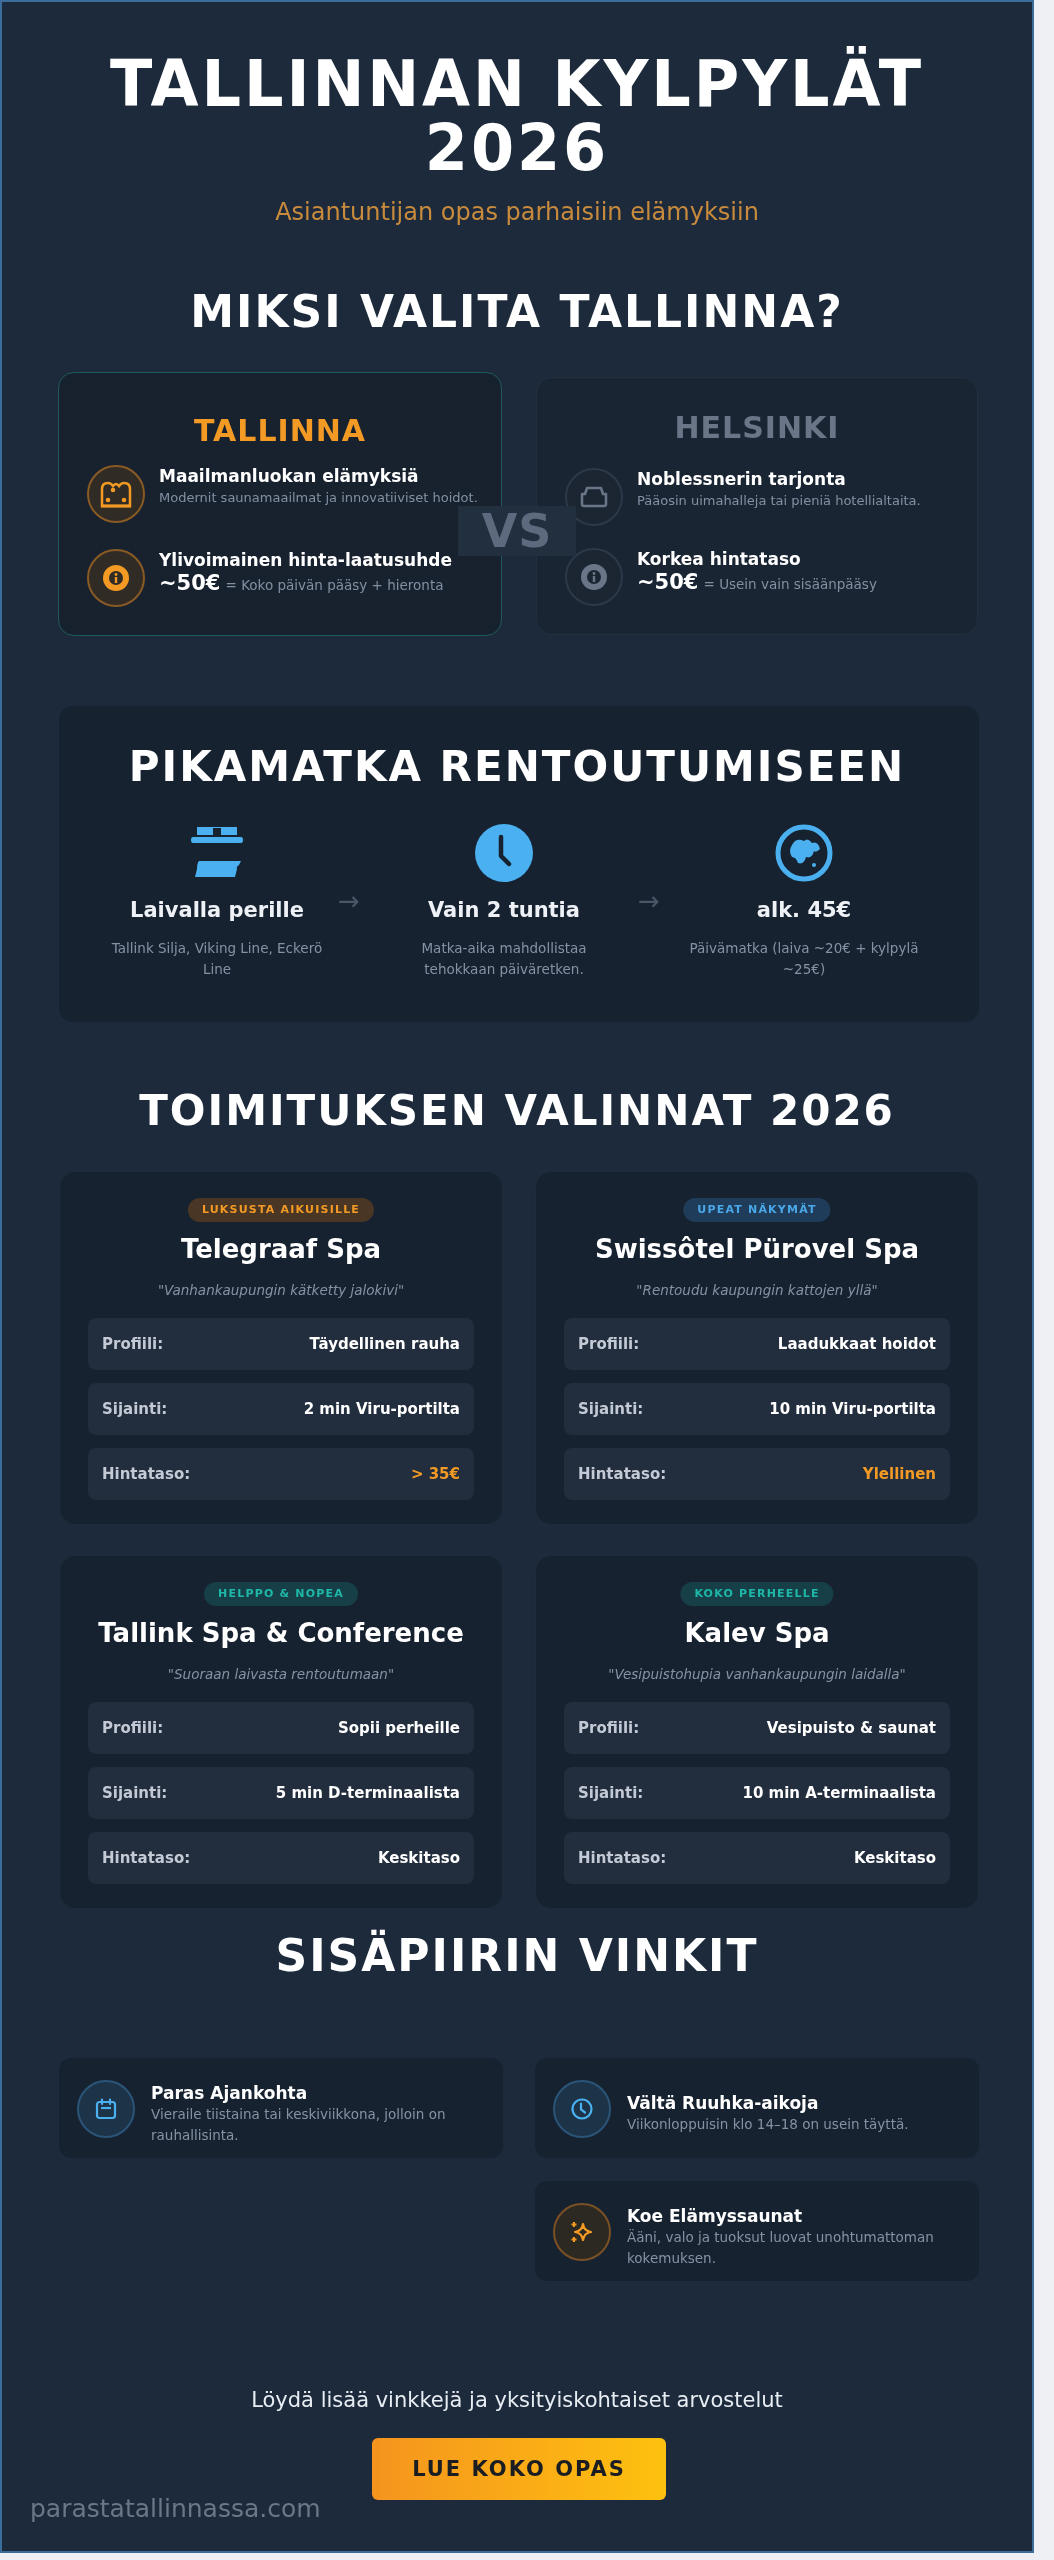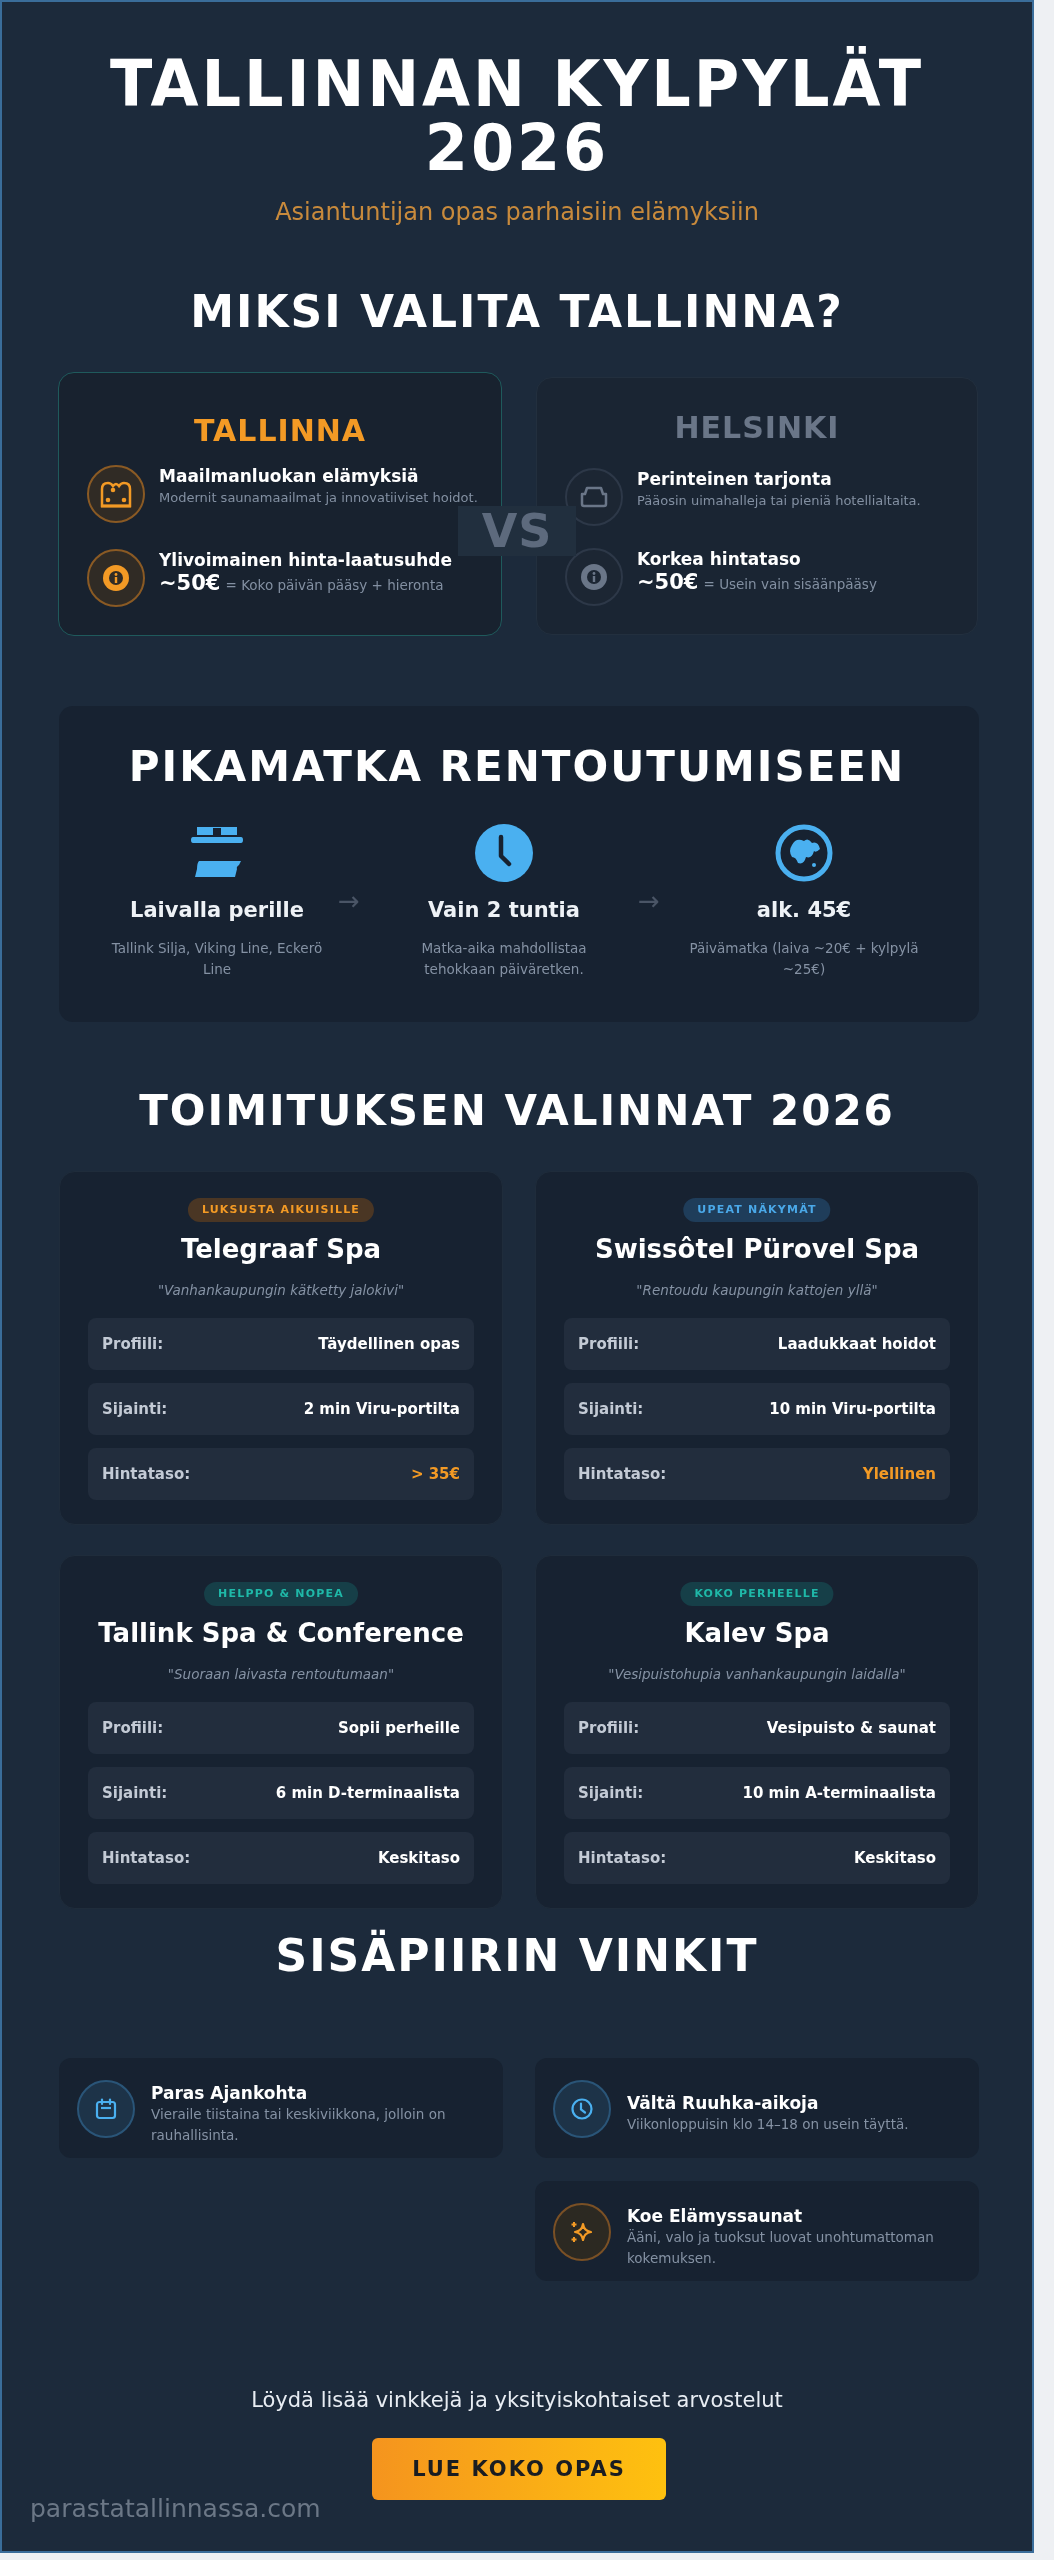--- a/index.html
+++ b/index.html
@@ -176,21 +176,21 @@
 
   <div class="cmp-card helsinki">
     <div class="cmp-city">HELSINKI</div>
     <div class="cmp-row" style="top:90px;">
       <div class="cmp-icon">
         <svg width="28" height="22" viewBox="0 0 28 22">
             <path d="M7 2 H21 L23 8 H26 V18 Q26 20 24 20 H4 Q2 20 2 18 V8 H5 Z" fill="none" stroke="#6a7688" stroke-width="2.5" stroke-linejoin="round"></path>
           </svg>
       </div>
       <div class="cmp-text">
-        <div class="cmp-head">Perinteinen tarjonta</div>
+        <div class="cmp-head">Noblessnerin tarjonta</div>
         <div class="cmp-desc">Pääosin uimahalleja tai pieniä hotellialtaita.</div>
       </div>
     </div>
     <div class="cmp-row" style="top:170px;">
       <div class="cmp-icon">
         <svg width="30" height="30" viewBox="0 0 30 30">
             <circle cx="15" cy="15" r="13" fill="#6a7688"></circle>
             <circle cx="15" cy="15" r="7" fill="#1c2633"></circle>
             <circle cx="15" cy="11.5" r="1.4" fill="#6a7688"></circle>
             <rect x="13.8" y="14" width="2.4" height="6" fill="#6a7688"></rect>
@@ -246,21 +246,21 @@
   </div>
 
   <h2 class="section-title" style="top:1084px; font-size:42px;">TOIMITUKSEN VALINNAT 2026</h2>
 
   <div class="spa-card" style="left:57px; top:1169px;">
     <div class="spa-badge" style="background:#4a3624; color:#f39a25;">LUKSUSTA AIKUISILLE</div>
     <div class="spa-name">Telegraaf Spa</div>
     <div class="spa-quote">"Vanhankaupungin kätketty jalokivi"</div>
     <div class="spa-row" style="top:146px;">
         <span class="k">Profiili:</span>
-        <span class="v">Täydellinen opas</span>
+        <span class="v">Täydellinen rauha</span>
       </div>
     <div class="spa-row" style="top:211px;">
         <span class="k">Sijainti:</span>
         <span class="v">2 min Viru-portilta</span>
       </div>
     <div class="spa-row" style="top:276px;">
         <span class="k">Hintataso:</span>
         <span class="v accent">&gt; 35€</span>
       </div>
   </div>
@@ -286,21 +286,21 @@
   <div class="spa-card" style="left:57px; top:1553px;">
     <div class="spa-badge" style="background:#163f48; color:#1fb8a8;">HELPPO &amp; NOPEA</div>
     <div class="spa-name">Tallink Spa &amp; Conference</div>
     <div class="spa-quote">"Suoraan laivasta rentoutumaan"</div>
     <div class="spa-row" style="top:146px;">
         <span class="k">Profiili:</span>
         <span class="v">Sopii perheille</span>
       </div>
     <div class="spa-row" style="top:211px;">
         <span class="k">Sijainti:</span>
-        <span class="v">6 min D-terminaalista</span>
+        <span class="v">5 min D-terminaalista</span>
       </div>
     <div class="spa-row" style="top:276px;">
         <span class="k">Hintataso:</span>
         <span class="v">Keskitaso</span>
       </div>
   </div>
 
   <div class="spa-card" style="left:533px; top:1553px;">
     <div class="spa-badge" style="background:#163f48; color:#1fb8a8;">KOKO PERHEELLE</div>
     <div class="spa-name">Kalev Spa</div>

